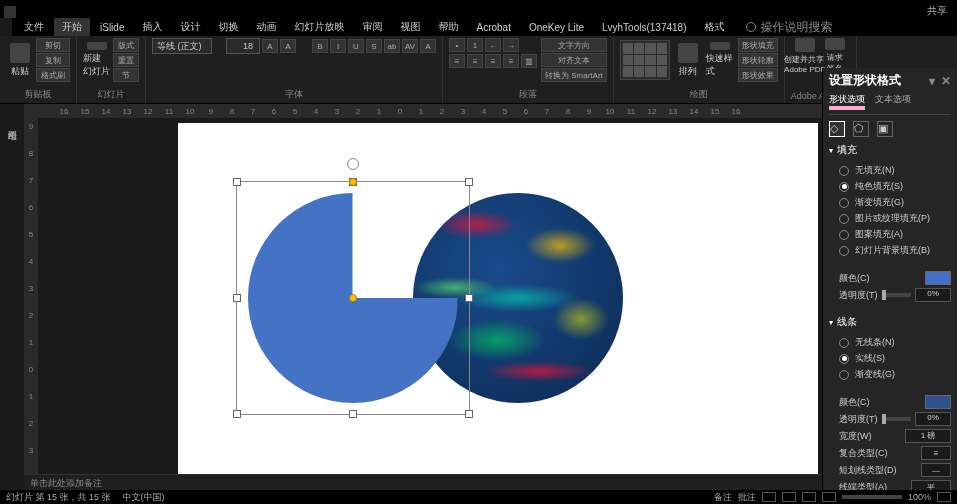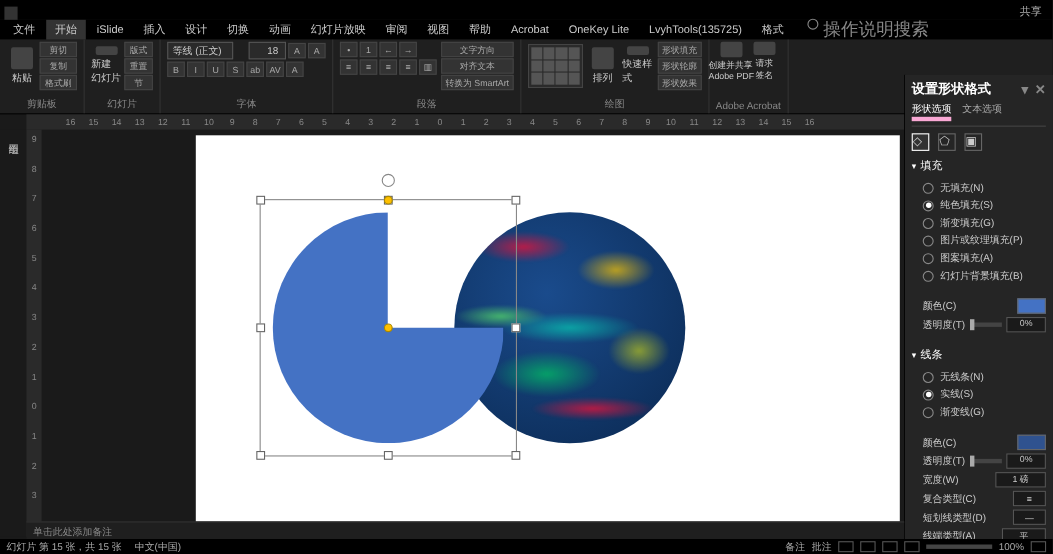--- a/index.html
+++ b/index.html
@@ -4,24 +4,24 @@
 <style>
 * { margin: 0; padding: 0; box-sizing: border-box; font-family: "Microsoft YaHei", sans-serif; }
 body { background: #1a1a1a; color: #ccc; width: 957px; height: 504px; overflow: hidden; font-size: 11px; position: relative; }
 
 
 .titlebar { height: 18px; background: #000; display: flex; align-items: flex-end; padding: 0 4px; }
 .title-icon { width: 12px; height: 12px; background: #333; margin-right: 4px; }
 .share { margin-left: auto; font-size: 10px; color: #aaa; padding: 0 6px; }
 
 
-.menurow { height: 18px; background: #000; display: flex; align-items: center; padding-left: 4px; gap: 2px; }
+.menurow { height: 18px; background: #000; display: flex; align-items: center; padding-left: 4px; gap: 2px; margin-left: 12px; }
 .menurow .tab { padding: 2px 8px; font-size: 10px; color: #ccc; cursor: pointer; }
 .menurow .tab.active { background: #333; }
-.searchbox { margin-left: 12px; display: flex; align-items: flex-start; gap: 4px; font-size: 16px; color: #888; }
+.searchbox { margin-left: 12px; display: flex; align-items: center; gap: 4px; font-size: 12px; color: #888; }
 .bulb { width: 10px; height: 10px; border: 1px solid #888; border-radius: 50%; }
 
 
 .ribbon { height: 68px; background: #1f1f1f; border-bottom: 1px solid #000; display: flex; }
 .ribgroup { border-right: 1px solid #333; padding: 2px 6px; display: flex; flex-direction: column; justify-content: space-between; }
 .riblabel { font-size: 9px; color: #888; text-align: center; margin-top: auto; }
 .bigbtn { width: 28px; height: 36px; display: flex; flex-direction: column; align-items: center; justify-content: center; gap: 2px; font-size: 9px; color: #ccc; }
 .bigbtn .ic { width: 20px; height: 20px; background: #444; border-radius: 2px; }
 .smallrow { display: flex; gap: 2px; align-items: center; }
 .smallbtn { width: 16px; height: 14px; background: #333; border: 1px solid #444; font-size: 8px; display: flex; align-items: center; justify-content: center; color: #aaa; }
@@ -119,21 +119,21 @@
     <div class="tab">插入</div>
     <div class="tab">设计</div>
     <div class="tab">切换</div>
     <div class="tab">动画</div>
     <div class="tab">幻灯片放映</div>
     <div class="tab">审阅</div>
     <div class="tab">视图</div>
     <div class="tab">帮助</div>
     <div class="tab">Acrobat</div>
     <div class="tab">OneKey Lite</div>
-    <div class="tab">LvyhTools(135725)</div>
+    <div class="tab">LvyhTools(137418)</div>
     <div class="tab">格式</div>
     <div class="searchbox">
       <div class="bulb"></div>
       <span>操作说明搜索</span>
     </div>
   </div>
 
 <div class="ribbon">
   <div class="ribgroup">
     <div class="smallrow">
@@ -158,21 +158,21 @@
         </div>
       <div style="display:flex;flex-direction:column;gap:1px">
         <div class="smallbtn" style="width:auto;padding:0 4px">版式</div>
         <div class="smallbtn" style="width:auto;padding:0 4px">重置</div>
         <div class="smallbtn" style="width:auto;padding:0 4px">节</div>
       </div>
     </div>
     <div class="riblabel">幻灯片</div>
   </div>
   <div class="ribgroup">
-    <div style="display:flex;flex-direction:column;gap:2px">
+    <div style="display:flex;flex-direction:row;gap:16px">
       <div class="smallrow">
         <div class="fontbox">等线 (正文)</div>
         <div class="numbox">18</div>
         <div class="smallbtn">A</div>
         <div class="smallbtn">A</div>
       </div>
       <div class="smallrow">
         <div class="smallbtn">B</div>
         <div class="smallbtn">I</div>
         <div class="smallbtn">U</div>

